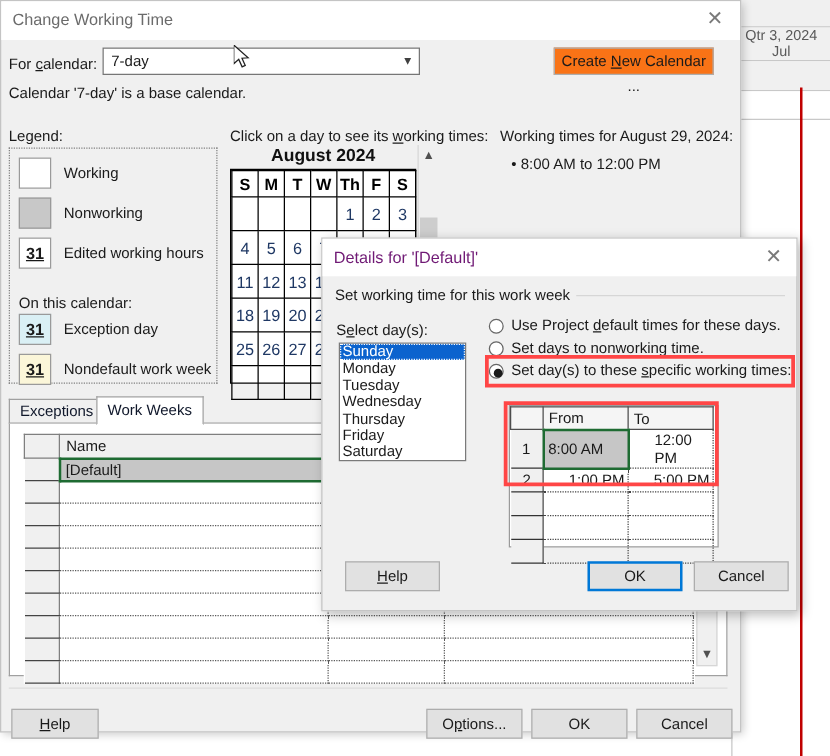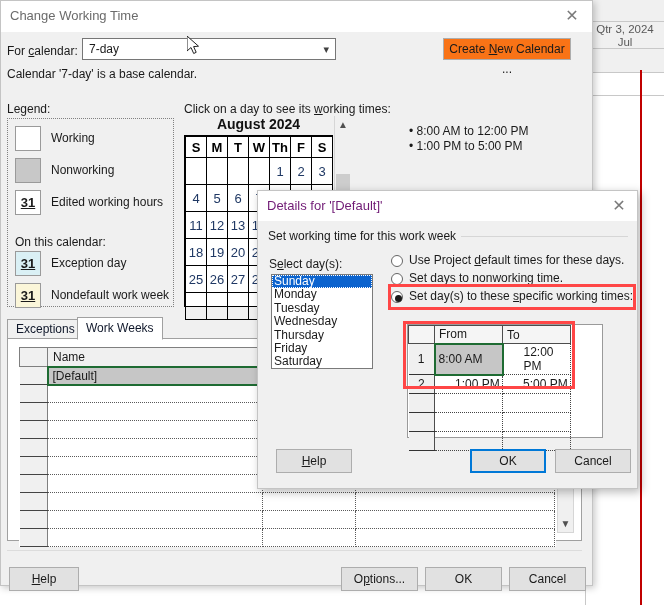--- a/index.html
+++ b/index.html
@@ -246,21 +246,21 @@
   #hl-radio {
     position: absolute; left: 130px; top: 93px; width: 248px; height: 26px;
     border: 3px solid #ff4646; background: transparent;
   }
   #hl-table {
     position: absolute; left: 145px; top: 130px; width: 172px; height: 68px;
     border: 3px solid #ff4646; background: transparent;
   }
 
   #fromto {
-    position: absolute; left: 149px; top: 133px; width: 196px; height: 114px;
+    position: absolute; left: 149px; top: 133px; width: 168px; height: 114px;
     border: 1px solid #9a9a9a; background: #ffffff;
   }
   #fromto table { border-collapse: collapse; table-layout: fixed; width: 162px; }
   #fromto col.ci { width: 26px; }
   #fromto col.cf { width: 68px; }
   #fromto col.ct { width: 68px; }
   #fromto th {
     height: 18px; background: #f5f5f5; border: 1px solid #4d4d4d;
     font-size: 12px; font-weight: normal; text-align: left; padding-left: 4px;
   }
@@ -418,23 +418,23 @@
             <td></td>
           </tr>
         </tbody>
     </table>
   </div>
   <div id="cal-scroll">
     <div class="arrowu">▲</div>
     <div class="thumb"></div>
   </div>
 
+  <div class="lbl" id="wt-title">Working times for August 29, 2024:</div>
   <ul id="wt-list">
       <li>8:00 AM to 12:00 PM</li>
-      <li>1:00 PM to 5:00 PM</li>
     </ul>
 
   <div id="tabs">
     <div class="tab" style="left:0;">Exceptions</div>
     <div class="tab active" style="left:70px;">Work Weeks</div>
   </div>
   <div id="tab-line"></div>
 
   <div id="ww-panel">
     <table id="ww-table">

